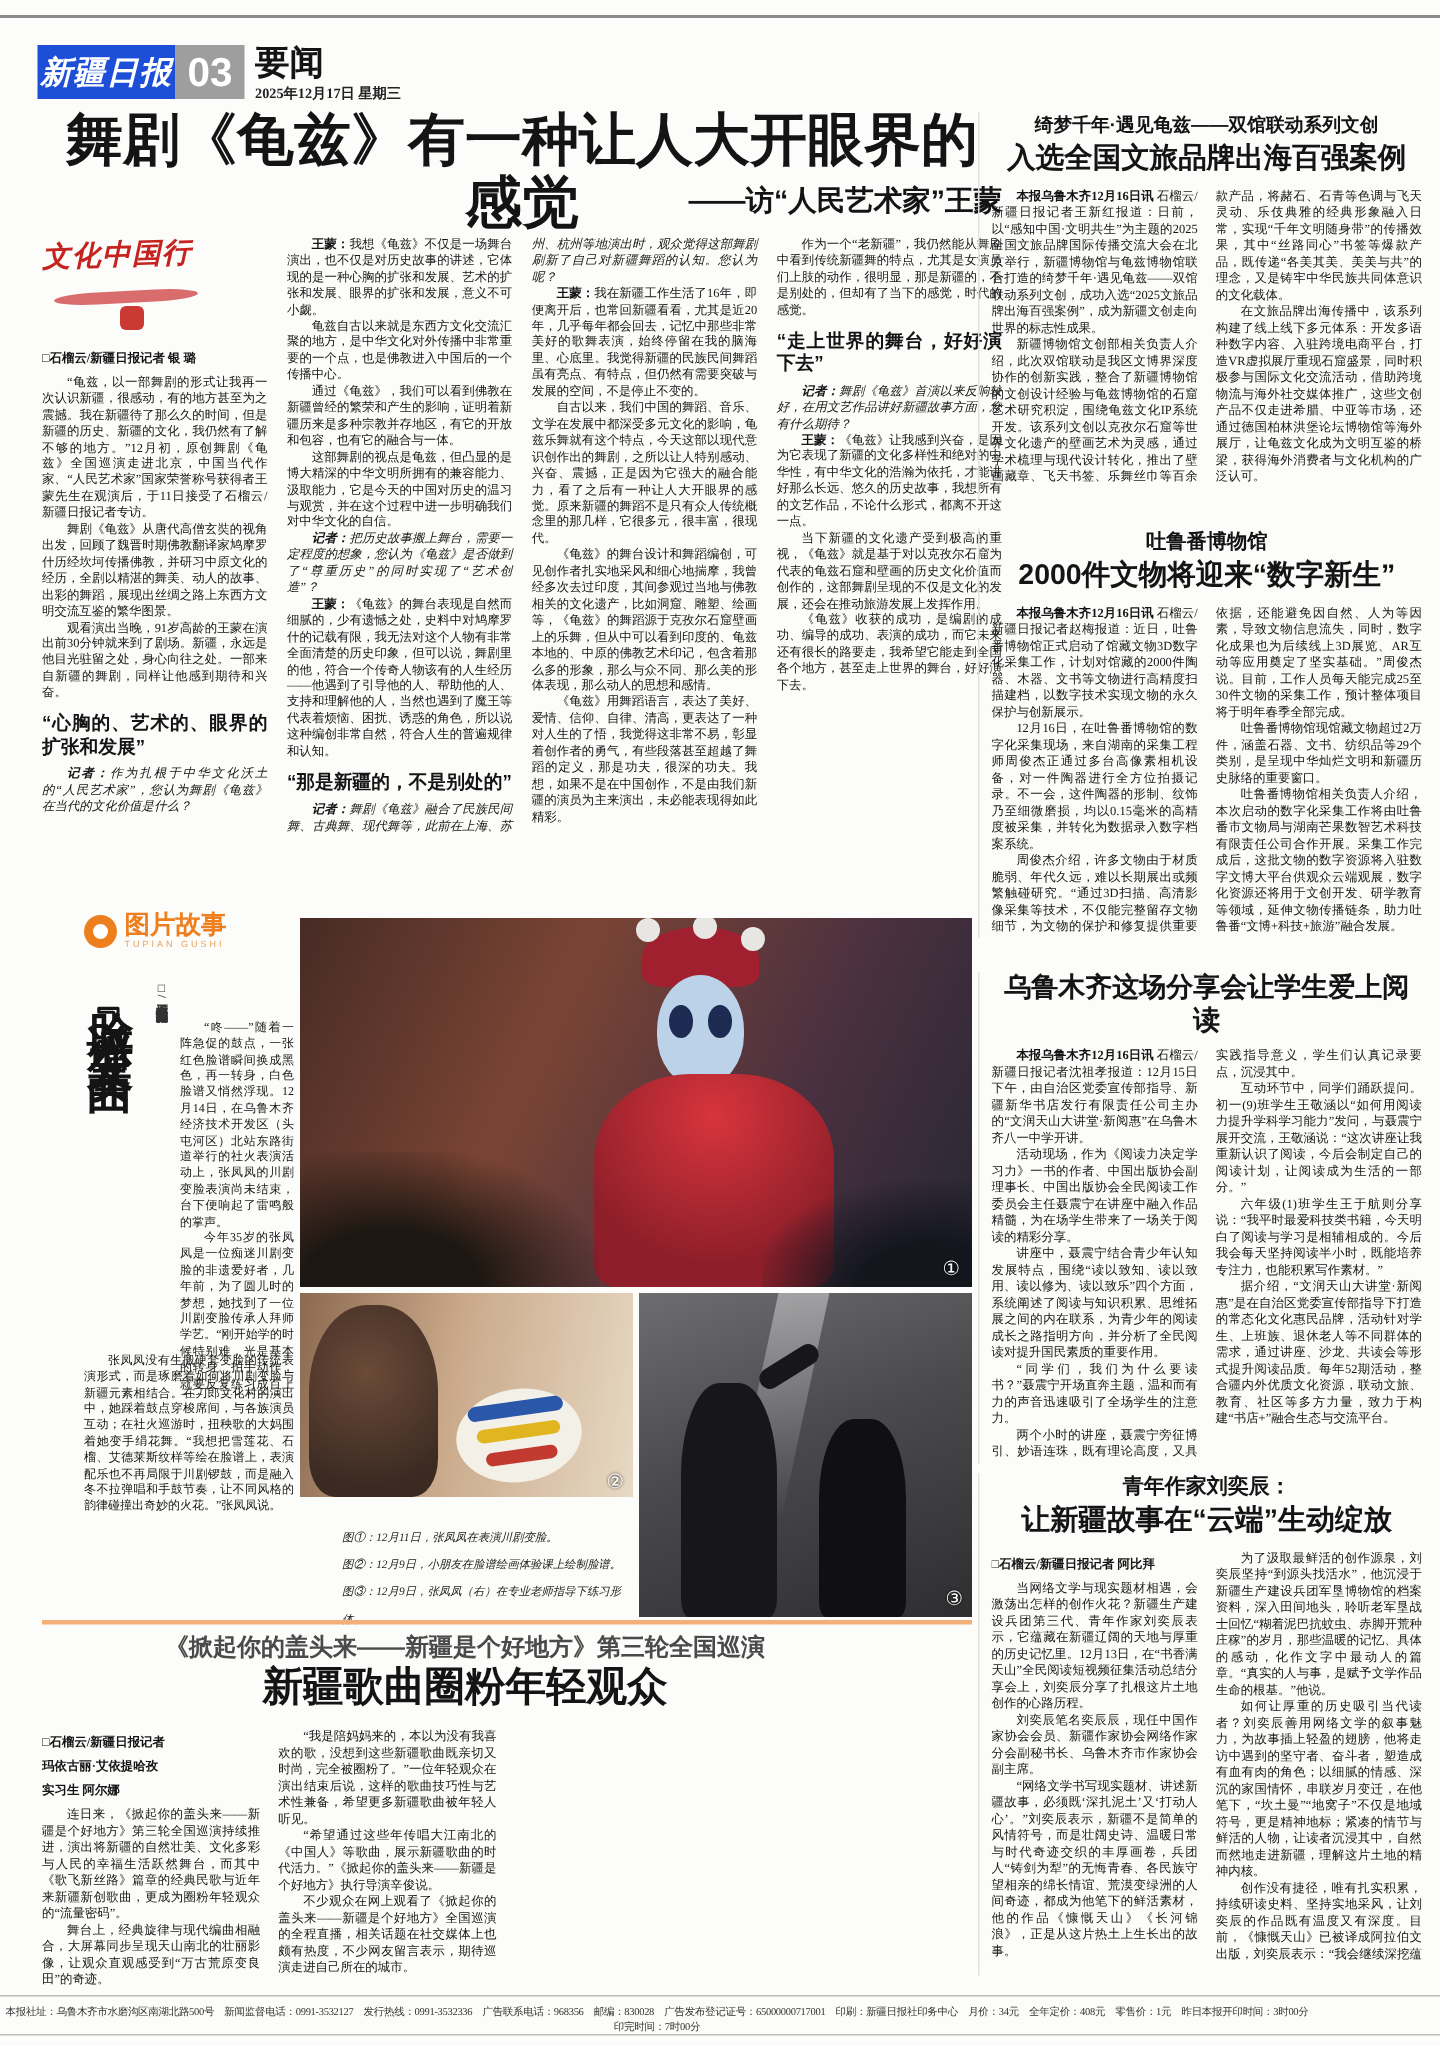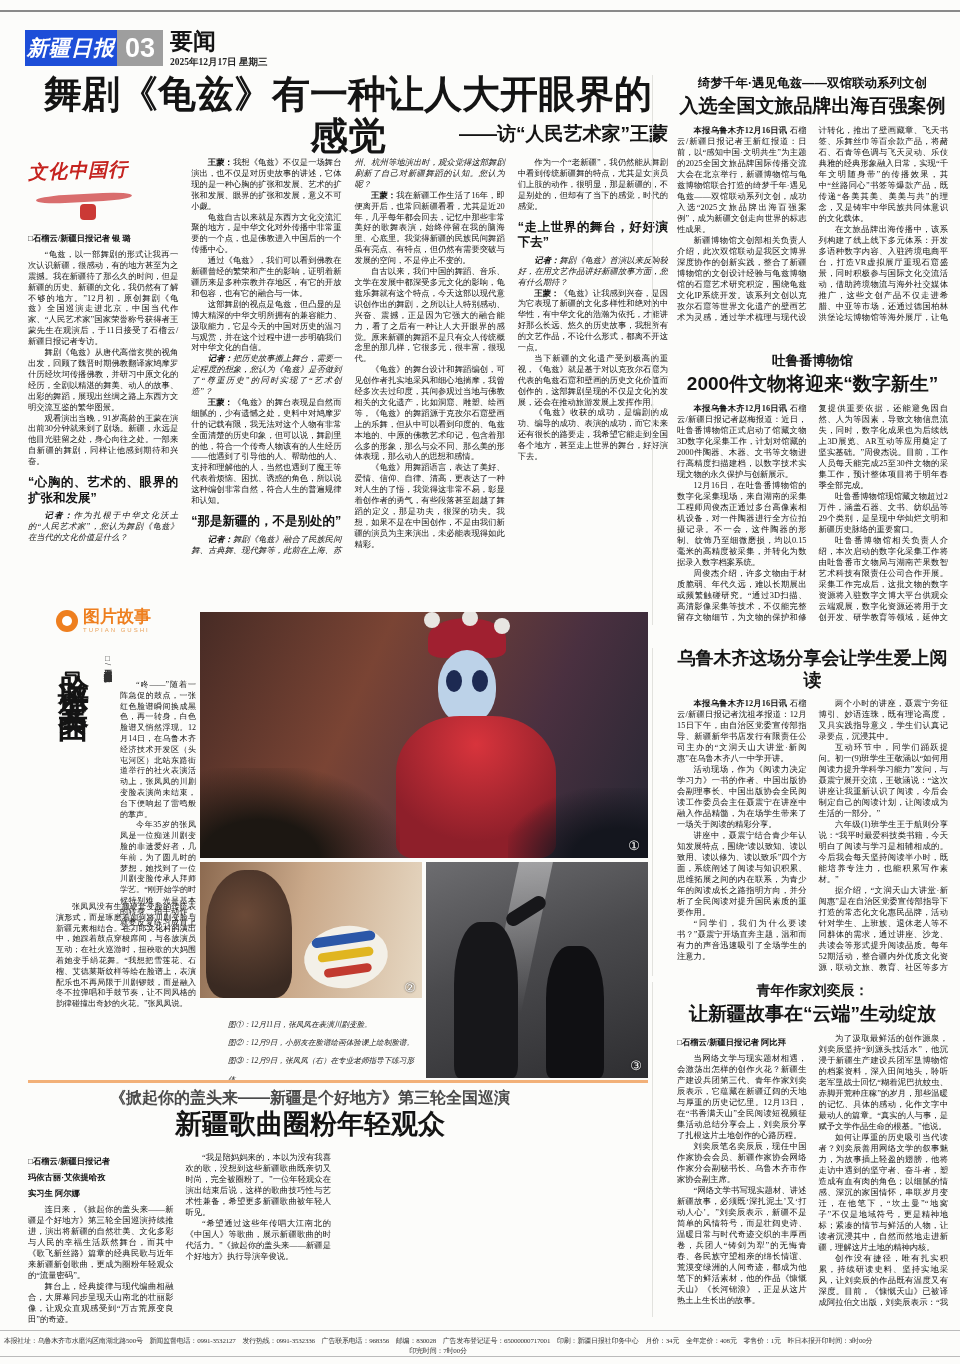--- a/index.html
+++ b/index.html
@@ -29,21 +29,21 @@
   h4.col-sub{font-family:"Liberation Sans",sans-serif;font-size:12.5px;line-height:1.25;margin:7px 0 5px 0;text-indent:0;}
   p.q{font-style:italic;}
   p.q b{font-style:italic;}
   .cch-logo{width:128px;height:72px;position:relative;margin-bottom:2px;}
   .cch-text{color:#c5231f;font-size:19px;font-weight:bold;font-style:italic;letter-spacing:1px;
             font-family:"Liberation Serif",serif;transform:rotate(-2deg);display:inline-block;margin-top:8px;}
   .cch-swoosh{position:absolute;left:8px;top:36px;width:96px;height:8px;background:#d0484a;border-radius:60%/100%;
               transform:rotate(-3deg);opacity:.8;}
   .cch-seal{position:absolute;left:52px;top:46px;width:16px;height:16px;background:#c5231f;border-radius:4px;opacity:.9;}
   
-  .rr{position:absolute;left:652px;width:296px;padding-left:24px;border-left:1px solid #e2e2de;}
+  .rr{position:absolute;left:652px;width:296px;padding-left:8px;border-left:1px solid #e2e2de;}
   .rr-kicker{text-align:center;font-size:12.5px;font-weight:bold;font-family:"Liberation Sans",sans-serif;margin:0 0 3px 0;}
   .rr-head{text-align:center;font-size:19px;font-weight:bold;font-family:"Liberation Sans",sans-serif;line-height:1.2;margin:0 0 7px 0;}
   .rr-cols{column-count:2;column-gap:12px;column-fill:auto;font-size:8.3px;line-height:11px;text-align:justify;overflow:hidden;}
   
   .ps-logo{position:absolute;left:56px;top:608px;display:flex;align-items:center;}
   .ps-logo-circle{width:22px;height:22px;border-radius:50%;background:#ee7f1f;position:relative;margin-right:5px;}
   .ps-logo-circle::after{content:"";position:absolute;left:6px;top:6px;width:10px;height:10px;border-radius:50%;background:#fff;}
   .ps-logo-txt{color:#ee7f1f;font-size:17px;font-weight:bold;font-family:"Liberation Sans",sans-serif;line-height:1;}
   .ps-logo-sub{color:#e9a25c;font-size:6px;letter-spacing:2px;margin-top:2px;font-family:"Liberation Sans",sans-serif;}
   .ps-title{position:absolute;left:52px;top:650px;height:246px;writing-mode:vertical-rl;font-size:31px;font-weight:bold;
@@ -245,18 +245,19 @@
   <div class="bottom-kicker">《掀起你的盖头来——新疆是个好地方》第三轮全国巡演</div>
   <div class="bottom-head">新疆歌曲圈粉年轻观众</div>
   <div class="bottom-cols">
       <p class="byline">□石榴云/新疆日报记者</p>
       <p class="byline">玛依古丽·艾依提哈孜</p>
       <p class="byline">实习生 阿尔娜</p>
       <p class="p">连日来，《掀起你的盖头来——新疆是个好地方》第三轮全国巡演持续推进，演出将新疆的自然壮美、文化多彩与人民的幸福生活跃然舞台，而其中《歌飞新丝路》篇章的经典民歌与近年来新疆新创歌曲，更成为圈粉年轻观众的“流量密码”。</p>
       <p class="p">舞台上，经典旋律与现代编曲相融合，大屏幕同步呈现天山南北的壮丽影像，让观众直观感受到“万古荒原变良田”的奇迹。</p>
       <p class="p">“我是陪妈妈来的，本以为没有我喜欢的歌，没想到这些新疆歌曲既亲切又时尚，完全被圈粉了。”一位年轻观众在演出结束后说，这样的歌曲技巧性与艺术性兼备，希望更多新疆歌曲被年轻人听见。</p>
       <p class="p">“希望通过这些年传唱大江南北的《中国人》等歌曲，展示新疆歌曲的时代活力。”《掀起你的盖头来——新疆是个好地方》执行导演辛俊说。</p>
+      <p class="p">不少观众在网上观看了《掀起你的盖头来——新疆是个好地方》全国巡演的全程直播，相关话题在社交媒体上也颇有热度，不少网友留言表示，期待巡演走进自己所在的城市。</p>
     </div>
 
   <div class="hairline" style="left:0;top:1330px;width:960px;height:1px;background:#bbb;"></div>
   <div class="footer-line">本报社址：乌鲁木齐市水磨沟区南湖北路500号　新闻监督电话：0991-3532127　发行热线：0991-3532336　广告联系电话：968356　邮编：830028　广告发布登记证号：65000000717001　印刷：新疆日报社印务中心　月价：34元　全年定价：408元　零售价：1元　昨日本报开印时间：3时00分　印完时间：7时00分</div>
   <div class="hairline" style="left:0;top:1356px;width:960px;height:1px;background:#bbb;"></div>
 </div>
 
 </body></html>

